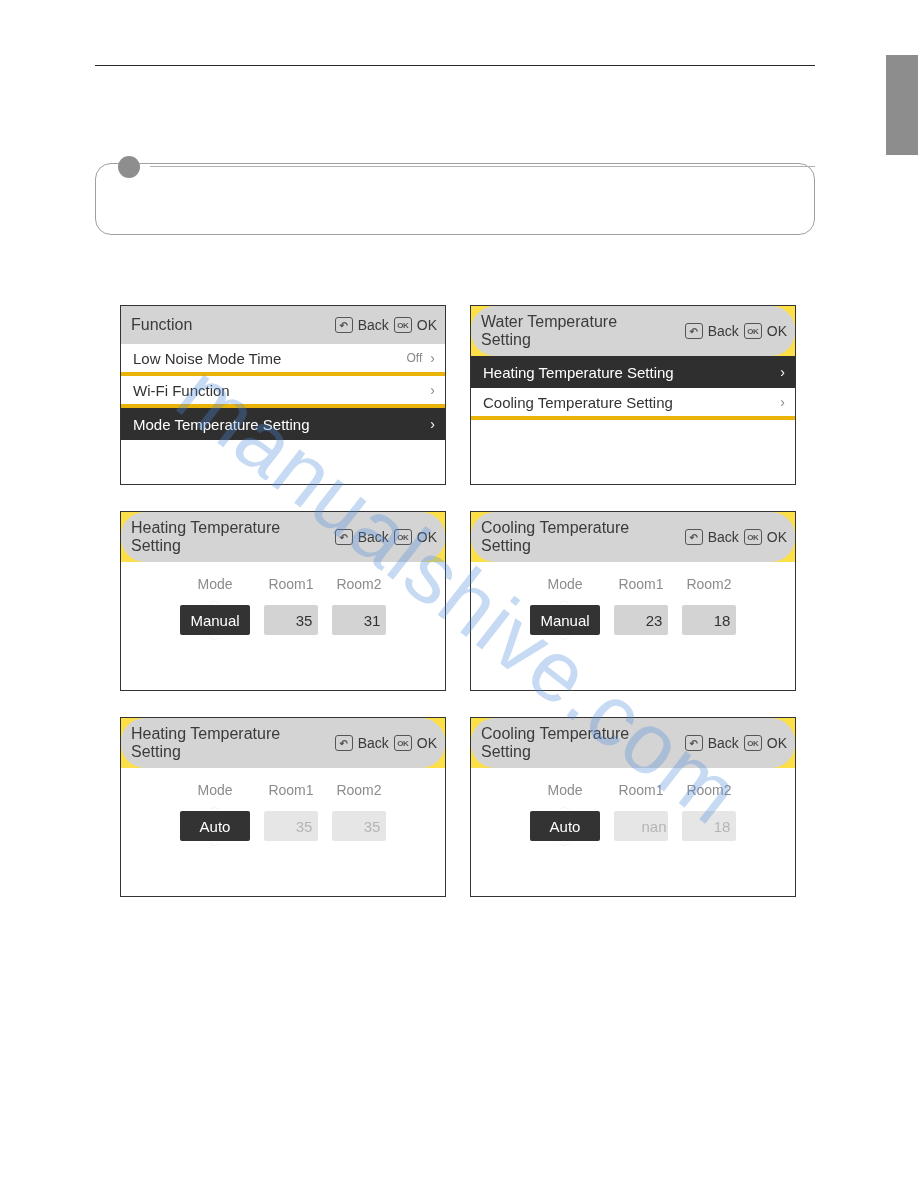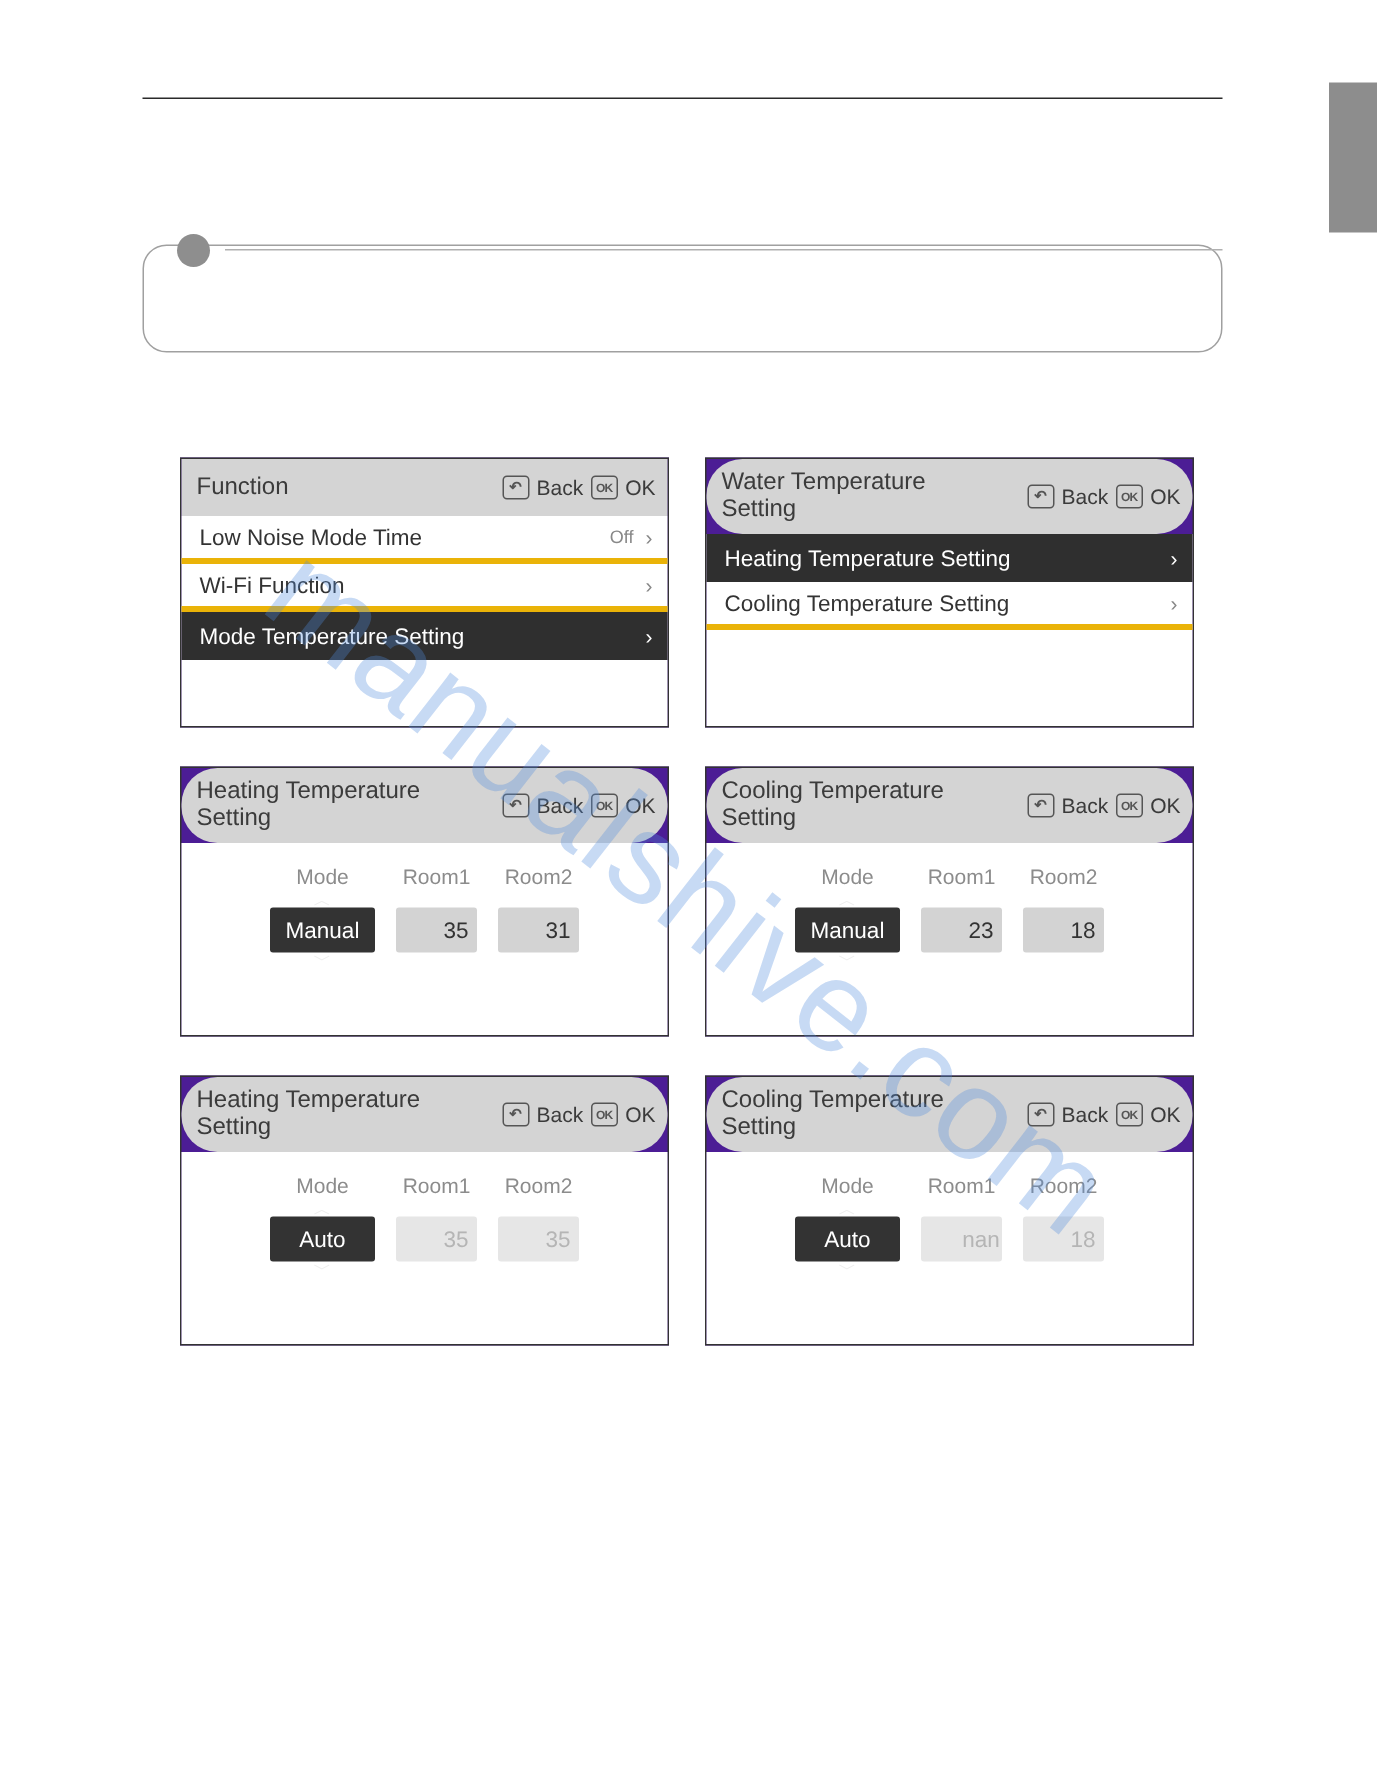--- a/index.html
+++ b/index.html
@@ -60,21 +60,21 @@
     top: 305px;
     width: 680px;
     display: grid;
     grid-template-columns: 1fr 1fr;
     column-gap: 20px;
     row-gap: 26px;
   }
 
   .panel {
     border: 1.5px solid #333;
-    background: #4c1d95;
+    background: #fde047;
     width: 326px;
     height: 180px;
     display: flex;
     flex-direction: column;
   }
   .panel-hdr {
     background: #d4d4d4;
     display: flex;
     align-items: center;
     justify-content: space-between;

